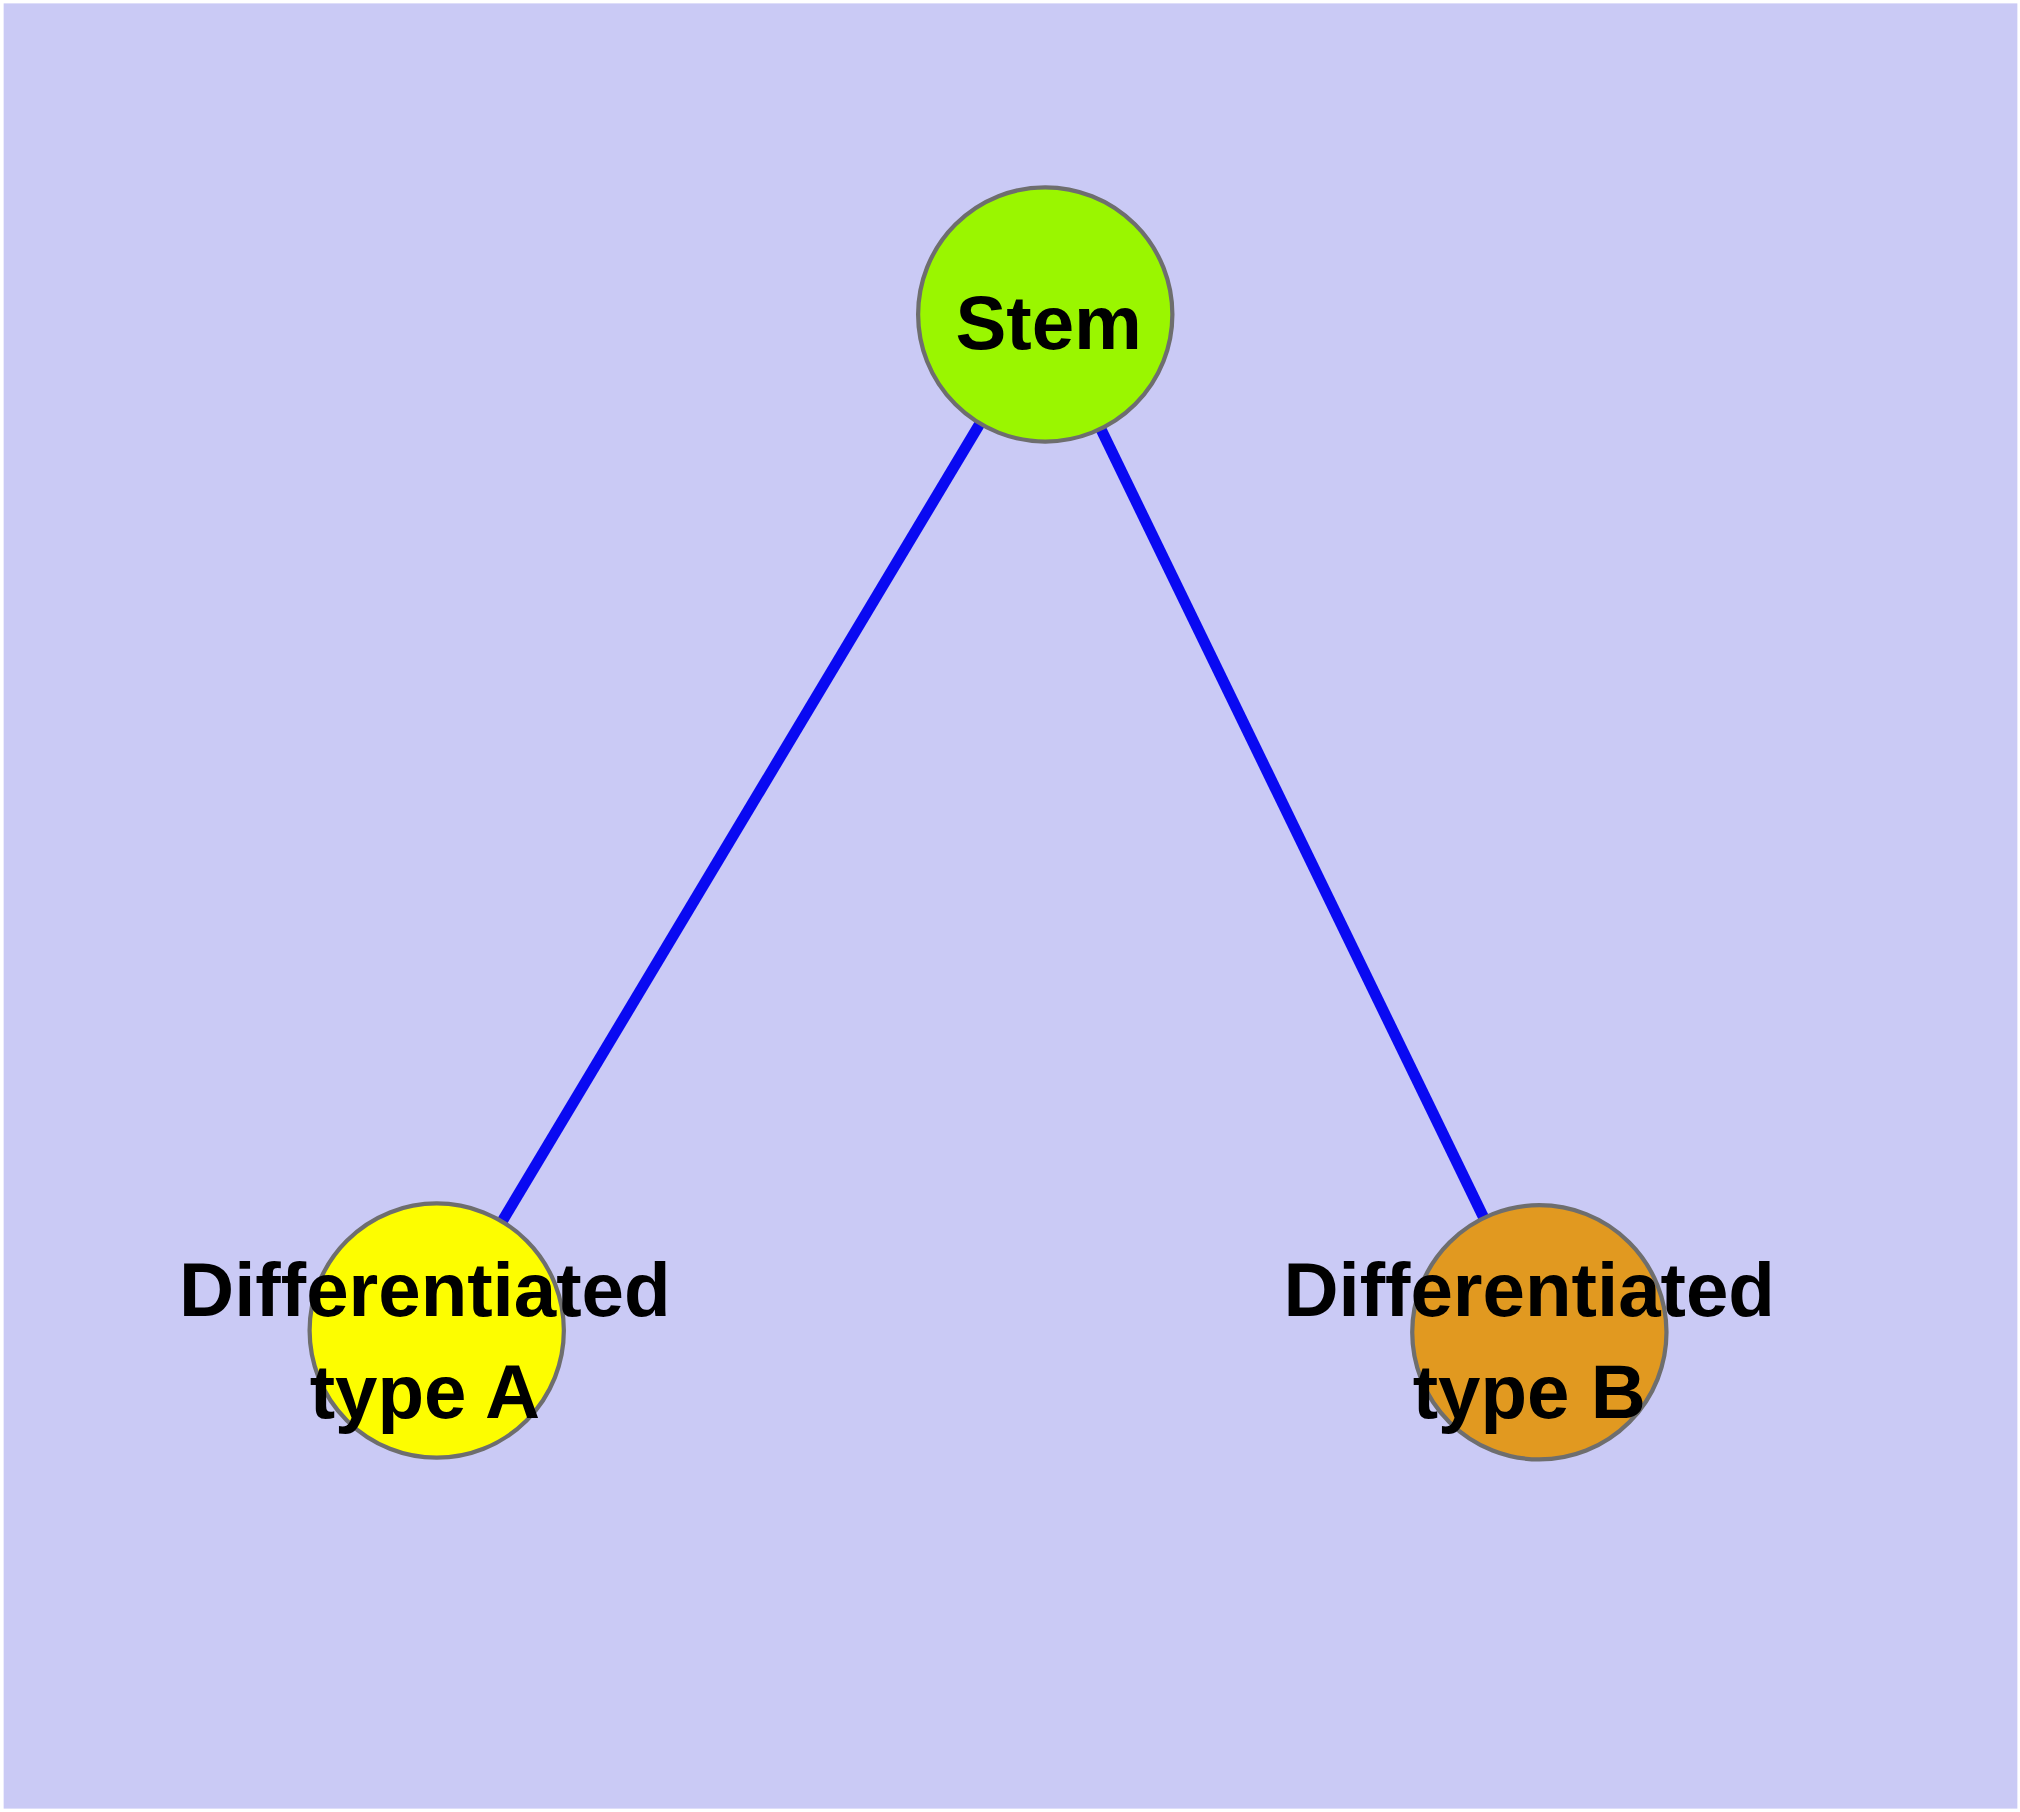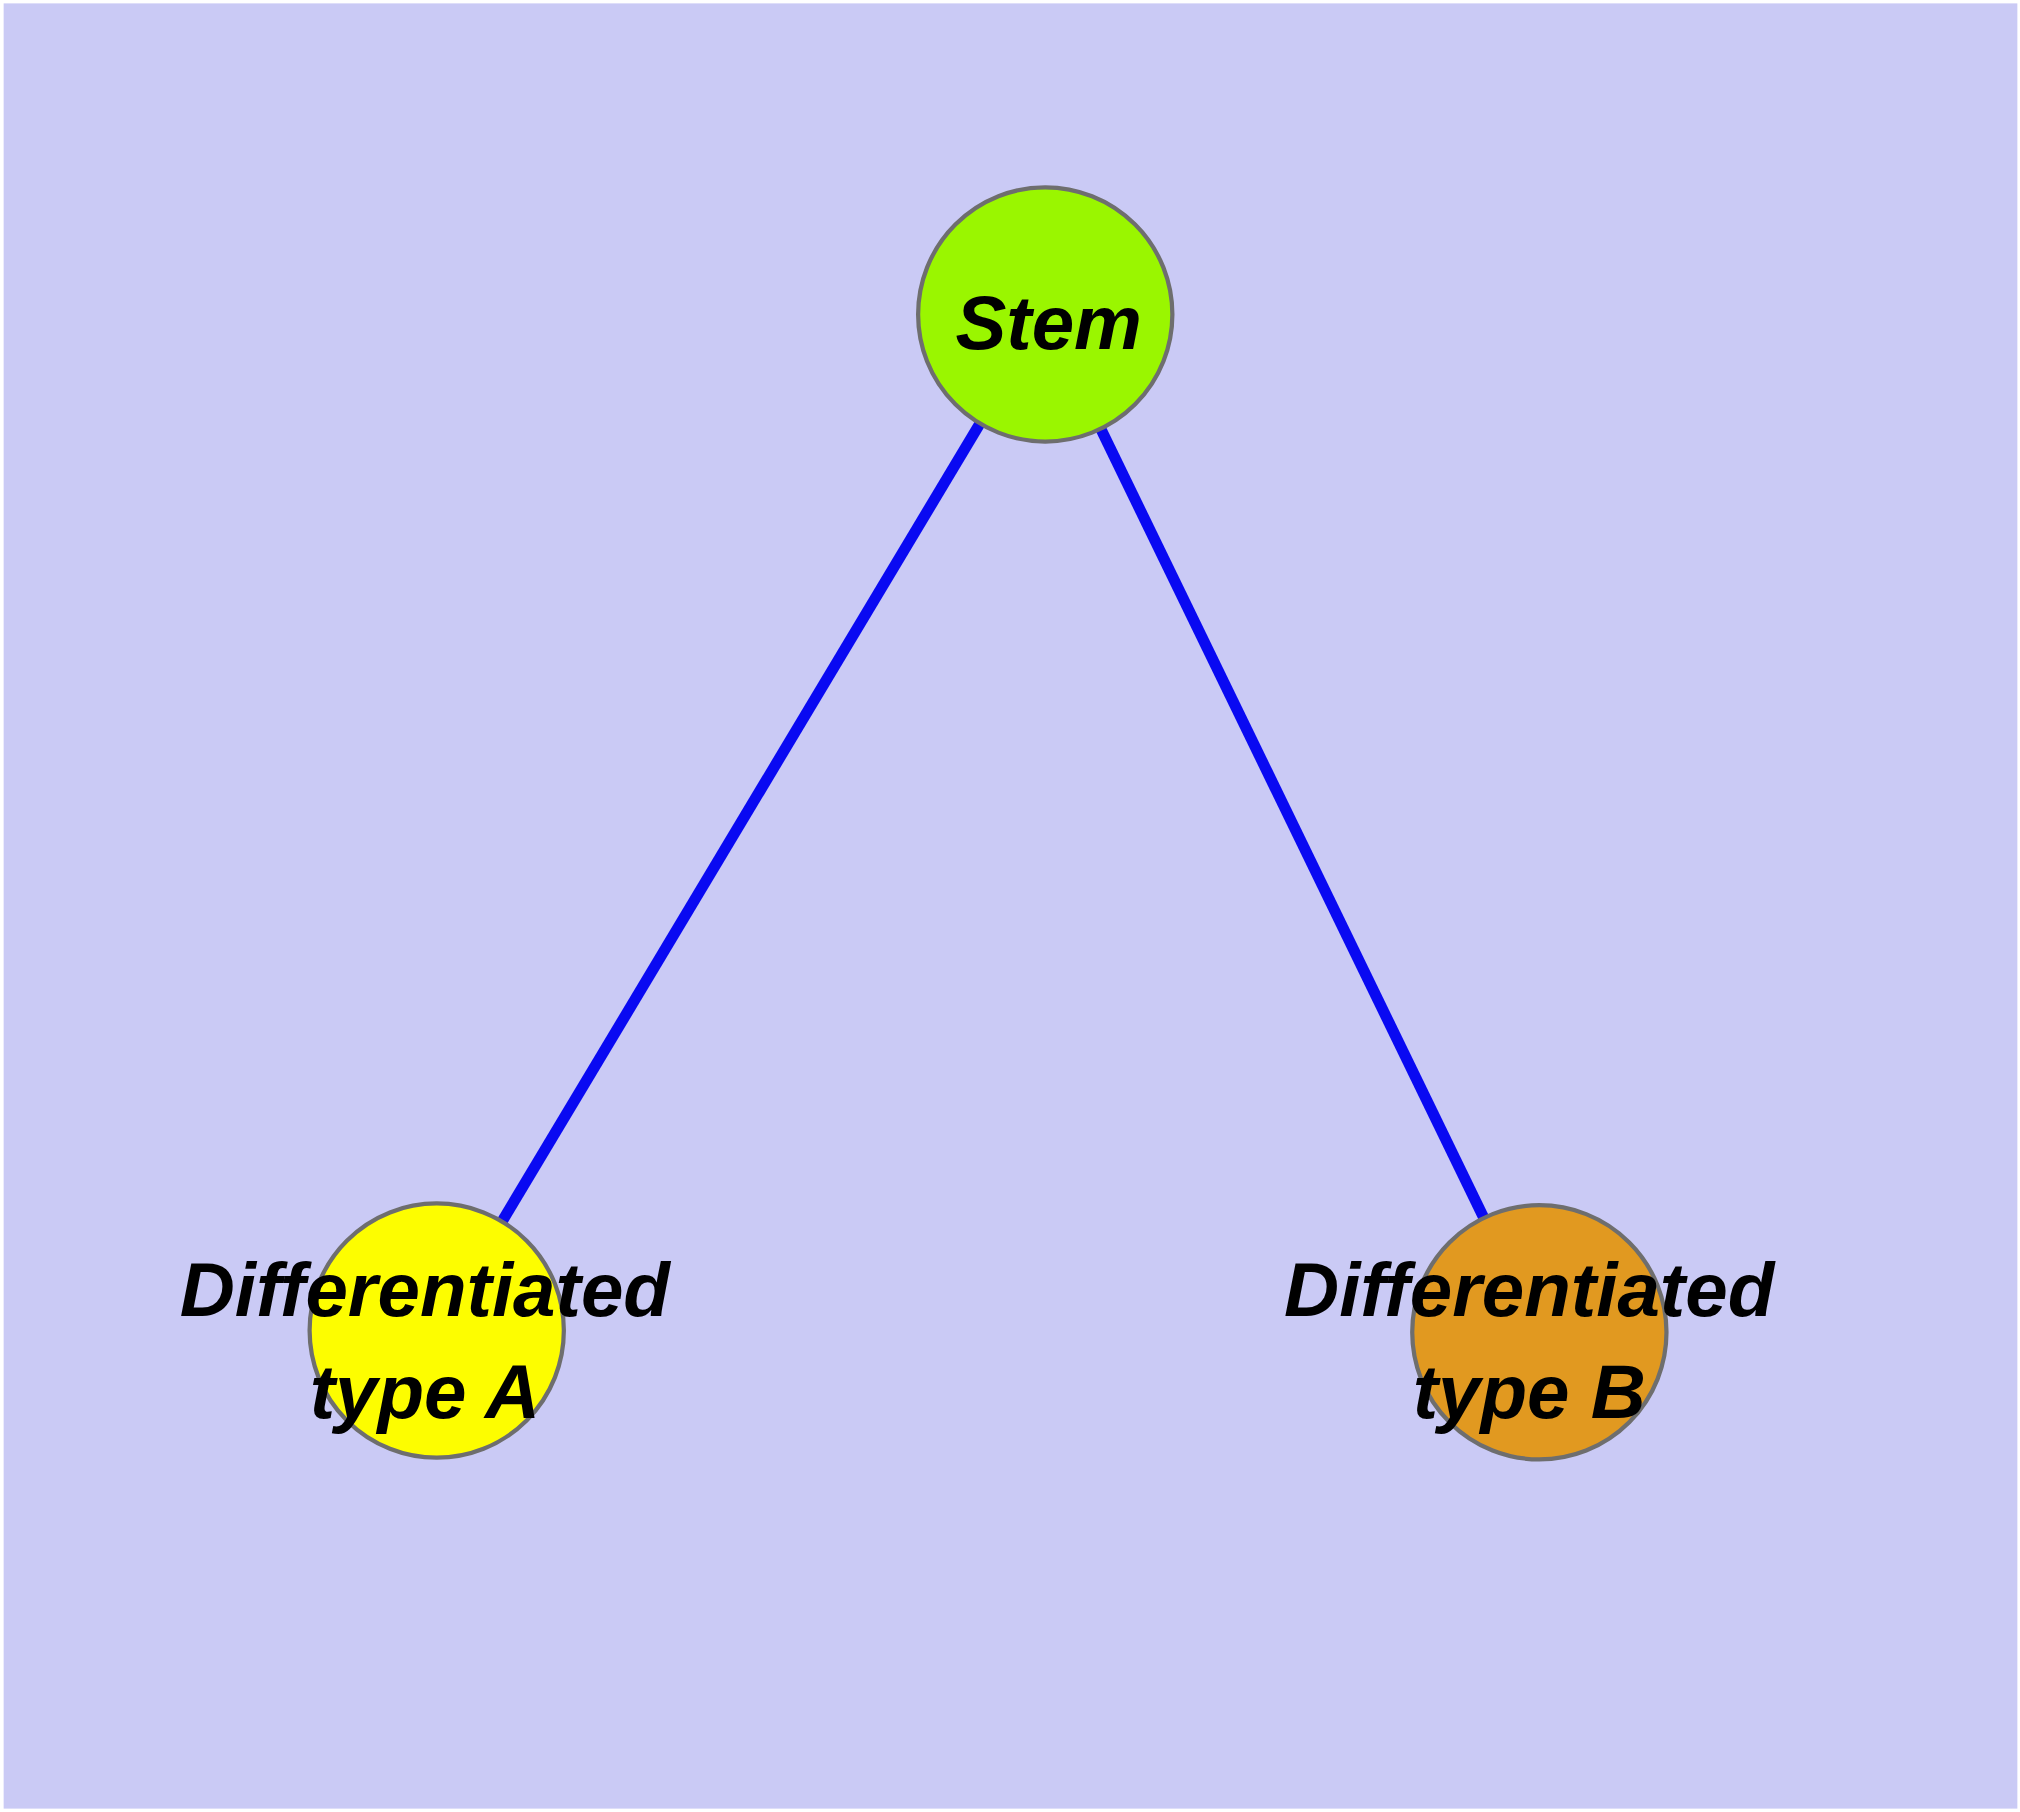--- a/index.html
+++ b/index.html
@@ -3,21 +3,20 @@
 <meta charset="utf-8">
 <style>
   html, body {
     margin: 0;
     padding: 0;
     background: #ffffff;
   }
   .diagram-wrap {
     width: 1633px;
     height: 1812px;
-    font-style: italic;
   }
   svg {
     display: block;
   }
   .node-label {
     font-family: "Liberation Sans", "DejaVu Sans", sans-serif;
     font-weight: bold;
     font-size: 90px;
     fill: #000000;
   }

